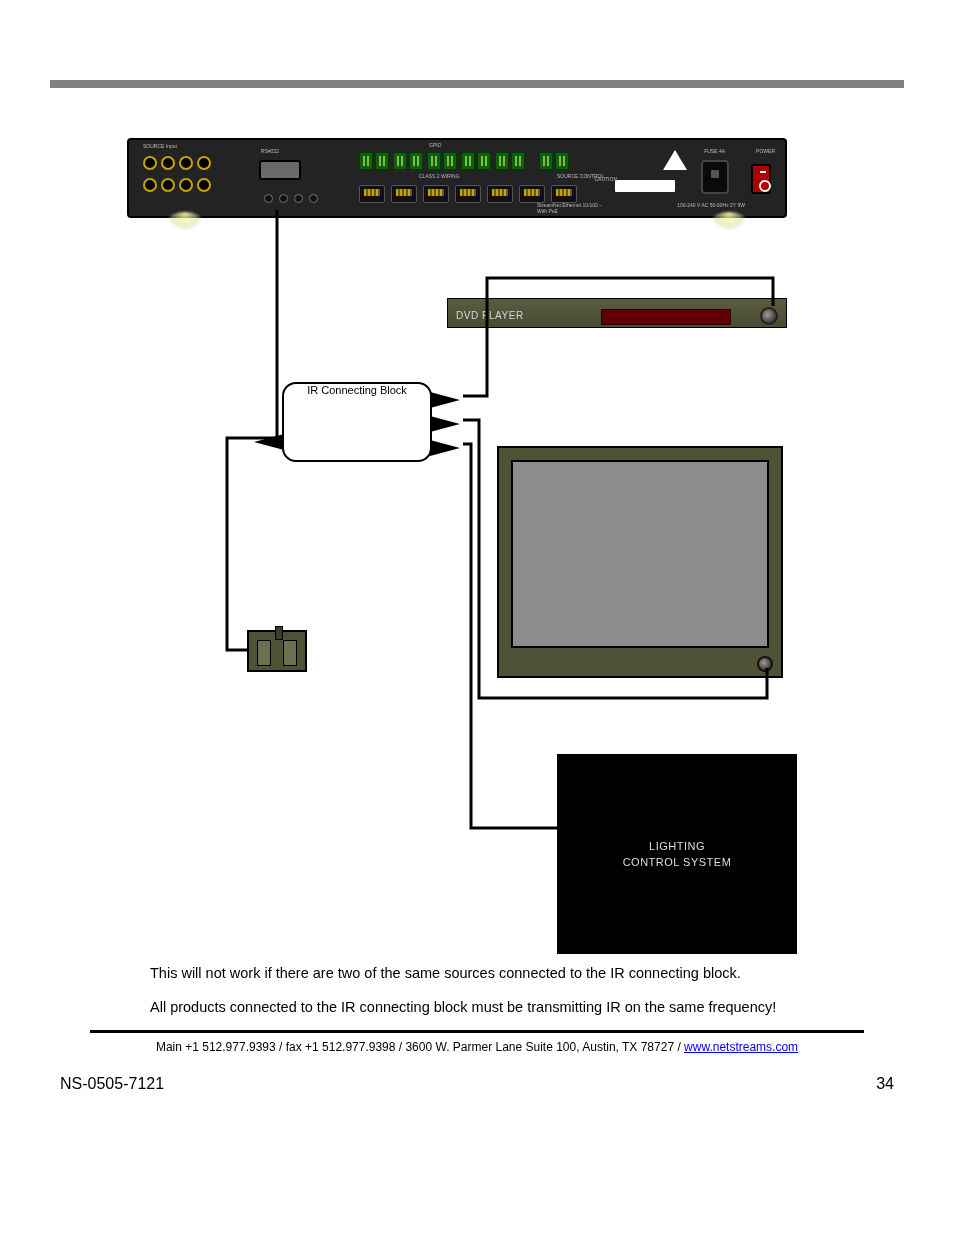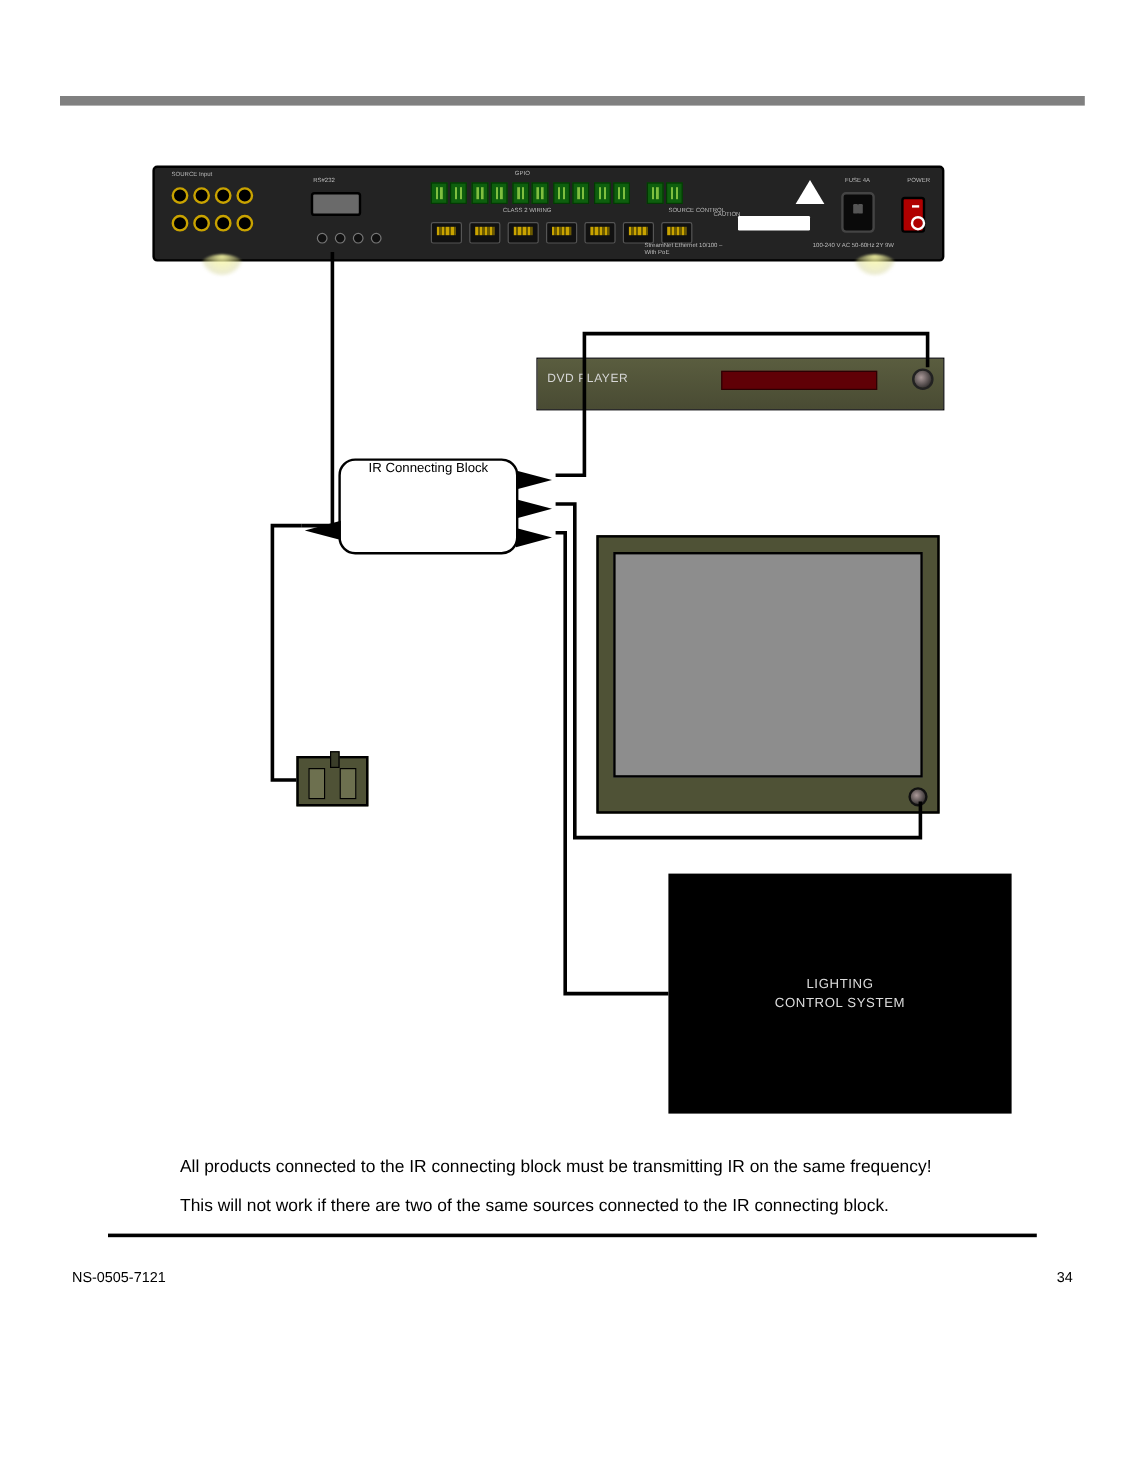--- a/index.html
+++ b/index.html
@@ -58,21 +58,21 @@
   .pwrsw{ position:absolute; right:14px; top:24px; width:20px; height:30px; background:#b00000; border:2px solid #000; border-radius:3px; }
   .pwrsw::before{content:"";position:absolute;left:7px;top:5px;width:6px;height:2px;background:#fff;}
   .pwrsw::after{content:"";position:absolute;left:6px;top:14px;width:8px;height:8px;border:2px solid #fff;border-radius:50%;}
   .hub-lbl{position:absolute;font-size:5px;color:#bbb;}
 
   
   .irport { position:absolute; left:135px; top:54px; display:flex; gap:6px; }
   .irhole{ width:9px;height:9px;border:1px solid #777;border-radius:50%;background:#111; }
 
   
-  .dvd { position:absolute; left:320px; top:160px; width:340px; height:44px; background:linear-gradient(#5a5d3f,#494b33); border:1px solid #000; }
+  .dvd { position:absolute; left:320px; top:160px; width:340px; height:30px; background:linear-gradient(#5a5d3f,#494b33); border:1px solid #000; }
   .dvd-lbl{ position:absolute; left:8px; top:11px; font-size:10px; color:#d6d6d6; letter-spacing:.5px; }
   .dvd-tray{ position:absolute; right:55px; top:10px; width:130px; height:16px; background:#600006; border:1px solid #2b0003; }
   .dvd-ir{ position:absolute; right:8px; top:8px; width:18px;height:18px;border:2px solid #222;border-radius:50%;background:radial-gradient(circle at 40% 40%,#a99,#111); }
 
   
   .irblock { position:absolute; left:155px; top:244px; width:150px; height:80px; background:#fff; border:2px solid #000; border-radius:14px; display:flex; align-items:flex-start; justify-content:center; font-size:11px; }
   
   .plug{ position:absolute; width:0;height:0; }
   .plug.right{ border-top:8px solid transparent; border-bottom:8px solid transparent; border-left:30px solid #000; }
   .plug.left { border-top:8px solid transparent; border-bottom:8px solid transparent; border-right:30px solid #000; }
@@ -86,30 +86,30 @@
   .tv-screen{ position:absolute; inset:12px 12px 28px 12px; background:#8d8d8d; border:2px solid #000; }
   .tv-ir{ position:absolute; right:8px; bottom:4px; width:16px;height:16px;border:2px solid #111;border-radius:50%;background:radial-gradient(circle at 40% 40%,#a99,#111); }
 
   
   .switch { position:absolute; left:120px; top:492px; width:60px; height:42px; background:#4f5236; border:2px solid #000; }
   .switch::before,.switch::after{content:"";position:absolute;top:8px;width:12px;height:24px;background:#6d704f;border:1px solid #000;}
   .switch::before{left:8px;} .switch::after{right:8px;}
   .switch .tog{position:absolute;left:26px;top:-6px;width:8px;height:14px;background:#3a3d29;border:1px solid #000;}
 
   
-  .lcs { position:absolute; left:430px; top:590px; width:286px; height:200px; background:#000; display:flex; align-items:center; justify-content:center; text-align:center; color:#ddd; font-size:11px; letter-spacing:.5px; line-height:1.5; }
+  .lcs { position:absolute; left:430px; top:616px; width:240px; height:200px; background:#000; display:flex; align-items:center; justify-content:center; text-align:center; color:#ddd; font-size:11px; letter-spacing:.5px; line-height:1.5; }
 
   
   .wires { position:absolute; left:0; top:0; width:700px; height:800px; pointer-events:none; }
 
   
   .foot-rule{ height:3px; background:#000; margin: 10px 40px 6px 40px; }
   .foot-text{ font-size:12px; text-align:center; line-height:1.4; }
   .foot-text a{ color:#0000EE; text-decoration:underline; }
-  .pagenums{ display:flex; justify-content:space-between; font-size:12px; padding:20px 10px 0 10px; }
+  .pagenums{ display:flex; justify-content:space-between; font-size:16px; padding:20px 10px 0 10px; }
 </style>
 </head>
 <body>
 
 <div class="page">
   <div class="top-rule"></div>
 
 
   <div class="diagram">
 
@@ -216,22 +216,25 @@
 
         <path d="M336 282 H352 V560 H640 V530"></path>
 
         <path d="M336 306 H344 V690 H430"></path>
 
         <path d="M124 300 H100 V512 H120"></path>
       </g>
     </svg>
   </div>
 
+  <p class="body-text narrow">This will not work if there are two of the same sources connected to the IR connecting block.</p>
   <p class="body-text narrow" style="margin-top:14px">All products connected to the IR connecting block must be transmitting IR on the same frequency!</p>
-  <p class="body-text narrow">This will not work if there are two of the same sources connected to the IR connecting block.</p>
 
   <div class="foot-rule"></div>
+  <div class="foot-text">
+    <span>Main +1 512.977.9393 / fax +1 512.977.9398 / 3600 W. Parmer Lane Suite 100, Austin, TX 78727 / </span><a href="#">www.netstreams.com</a>
+  </div>
 
   <div class="pagenums">
     <span>NS-0505-7121</span>
     <span>34</span>
   </div>
 </div>
 
 </body></html>

